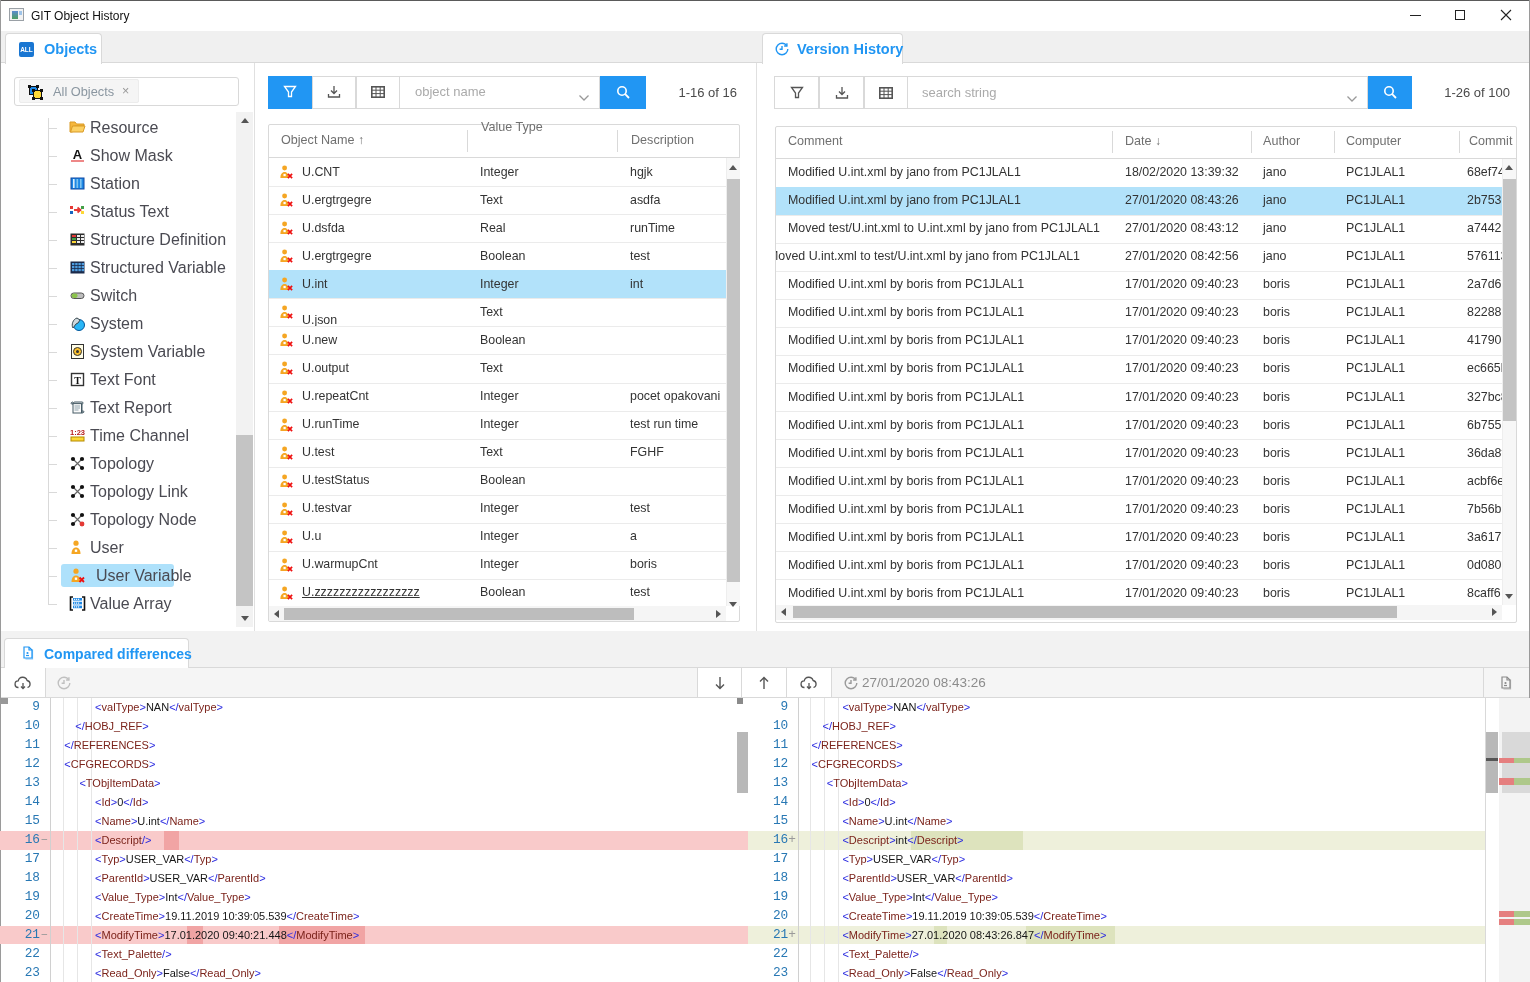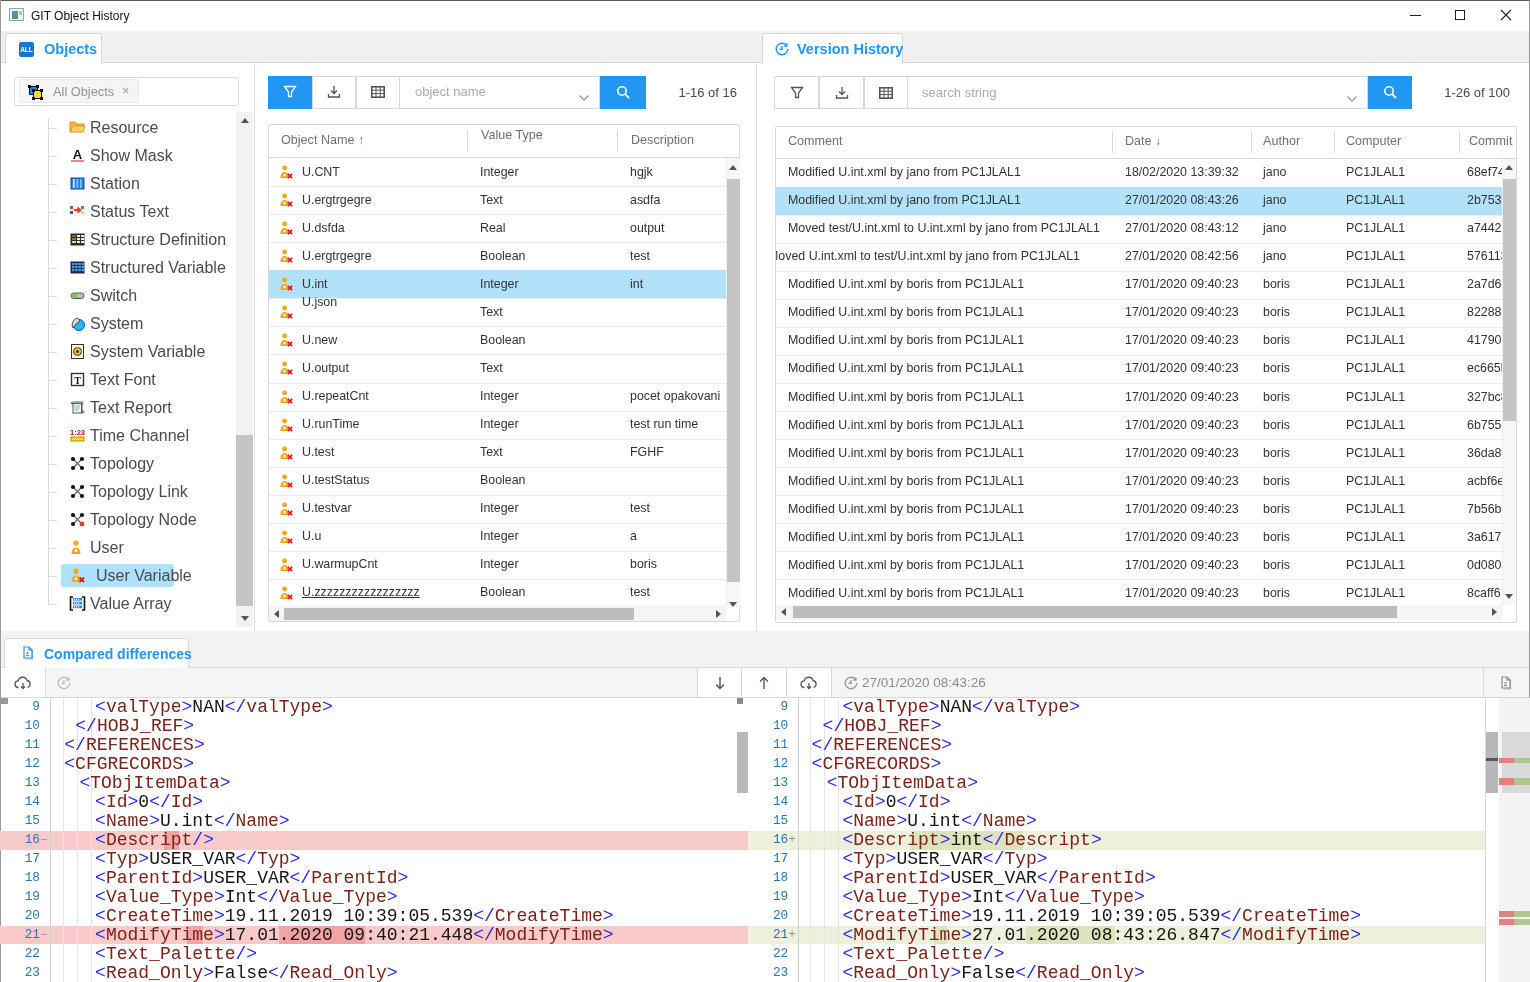--- a/index.html
+++ b/index.html
@@ -6,21 +6,21 @@
 .abs{position:absolute}
 .trlab{font-size:16px;color:#4a4a52;white-space:nowrap}
 .cell{font-size:12.4px;color:#333;white-space:nowrap}
 .hdr{font-size:12.6px;color:#707070;white-space:nowrap}
 .btn{position:absolute;background:#fff;border:1px solid #d9d9d9;display:flex;align-items:center;justify-content:center}
 .bluebtn{position:absolute;background:#2196f3;border:1px solid #2196f3;display:flex;align-items:center;justify-content:center}
 .tab{position:absolute;background:#fff;border:1px solid #d9d9d9;border-bottom:none;border-radius:4px 4px 0 0;display:flex;align-items:center}
 .tabtxt{color:#2196f3;font-size:14.5px;font-weight:700;white-space:nowrap}
 .ln{position:absolute;width:40px;text-align:right;font-family:"Liberation Mono",monospace;font-size:12.8px;line-height:18.94px;color:#2878b4}
 .sg{position:absolute;font-family:"Liberation Mono",monospace;font-size:12.8px;line-height:18.94px;color:#9a9a9a}
-.cl{position:absolute;font-family:Liberation Mono, monospace;font-size:18px;line-height:18.94px;white-space:pre}
+.cl{position:absolute;font-family:Liberation Sans, sans-serif;font-size:11px;line-height:18.94px;white-space:pre}
 .cl i{font-style:normal}
 i.b{color:#2a2ae0}i.m{color:#7b231b}i.k{color:#161616}
 .vsep{position:absolute;width:1px;background:#e0e0e0}
 .scroll-tri{position:absolute;display:flex;align-items:center;justify-content:center}
 </style></head><body>
 <div class="abs" style="left:0;top:0;width:1530px;height:31px;background:#fff;border-top:1px solid #5a5a5a"></div>
 <div class="abs" style="left:0;top:0;width:1px;height:982px;background:#9a9a9a"></div>
 <div class="abs" style="left:1529px;top:0;width:1px;height:982px;background:#9a9a9a"></div>
 <div class="abs" style="left:9px;top:8px;width:15px;height:13px;border:1px solid #9aa0a6;background:#f2f2f2">
     <div style="position:absolute;left:1.5px;top:1.5px;width:6px;height:8px;background:linear-gradient(#5b8bd0,#4d9e60)"></div>
@@ -263,21 +263,21 @@
     </svg></div>
 <div class="bluebtn" style="left:600px;top:75.5px;width:46px;height:33px">
     <svg width="17" height="17" viewBox="0 0 17 17">
       <circle cx="7" cy="7" r="4.2" stroke="#fff" stroke-width="1.6" fill="none"></circle>
       <path d="M10.2 10.2L14 14" stroke="#fff" stroke-width="1.8"></path>
     </svg>
   </div>
 <div class="abs" style="left:660px;top:85px;width:77px;text-align:right;font-size:13px;color:#4a4a4a">1-16 of 16</div>
 <div class="abs" style="left:268px;top:124px;width:472px;height:498px;border:1px solid #d9d9d9;border-radius:2px;background:#fff"></div>
 <div class="abs hdr" style="left:281px;top:133px">Object Name <span style="font-size:12px">↑</span></div>
-<div class="abs hdr" style="left:481px;top:128px">Value Type</div>
+<div class="abs hdr" style="left:481px;top:120px">Value Type</div>
 <div class="abs hdr" style="left:631px;top:133px">Description</div>
 <div class="abs" style="left:467px;top:130px;width:1px;height:22px;background:#d9d9d9"></div>
 <div class="abs" style="left:617px;top:130px;width:1px;height:22px;background:#d9d9d9"></div>
 <div class="abs" style="left:269px;top:157px;width:470px;height:1px;background:#d9d9d9"></div>
 <div class="abs" style="left:269px;top:158px;width:457px;height:448px;overflow:hidden">
     <div style="position:absolute;left:-269px;top:-158px">
 <div class="abs" style="left:278px;top:164.0px;width:16px;height:16px"><svg width="16" height="16" viewBox="0 0 17 17">
           <circle cx="7" cy="4.2" r="2.6" fill="#f5a623"></circle>
           <path d="M2.5 15c0-4 1.8-6.5 4.5-6.5S11.5 11 11.5 15z" fill="#f5a623"></path>
           <rect x="5.8" y="10.5" width="2.4" height="2.4" fill="#fff"></rect>
@@ -298,21 +298,21 @@
 <div class="abs cell" style="left:630px;top:192.6px">asdfa</div>
 <div class="abs" style="left:269px;top:214.1px;width:457px;height:1px;background:#ebebeb"></div>
 <div class="abs" style="left:278px;top:220.2px;width:16px;height:16px"><svg width="16" height="16" viewBox="0 0 17 17">
           <circle cx="7" cy="4.2" r="2.6" fill="#f5a623"></circle>
           <path d="M2.5 15c0-4 1.8-6.5 4.5-6.5S11.5 11 11.5 15z" fill="#f5a623"></path>
           <rect x="5.8" y="10.5" width="2.4" height="2.4" fill="#fff"></rect>
           <path d="M10.5 10.5l4.5 4.5M15 10.5L10.5 15" stroke="#e11" stroke-width="1.8"></path>
         </svg></div>
 <div class="abs cell" style="left:302px;top:220.7px;">U.dsfda</div>
 <div class="abs cell" style="left:480px;top:220.7px">Real</div>
-<div class="abs cell" style="left:630px;top:220.7px">output</div>
+<div class="abs cell" style="left:630px;top:220.7px">runTime</div>
 <div class="abs" style="left:269px;top:242.2px;width:457px;height:1px;background:#ebebeb"></div>
 <div class="abs" style="left:278px;top:248.2px;width:16px;height:16px"><svg width="16" height="16" viewBox="0 0 17 17">
           <circle cx="7" cy="4.2" r="2.6" fill="#f5a623"></circle>
           <path d="M2.5 15c0-4 1.8-6.5 4.5-6.5S11.5 11 11.5 15z" fill="#f5a623"></path>
           <rect x="5.8" y="10.5" width="2.4" height="2.4" fill="#fff"></rect>
           <path d="M10.5 10.5l4.5 4.5M15 10.5L10.5 15" stroke="#e11" stroke-width="1.8"></path>
         </svg></div>
 <div class="abs cell" style="left:302px;top:248.7px;">U.ergtrgegre</div>
 <div class="abs cell" style="left:480px;top:248.7px">Boolean</div>
 <div class="abs cell" style="left:630px;top:248.7px">test</div>
@@ -327,21 +327,21 @@
 <div class="abs cell" style="left:302px;top:276.8px;">U.int</div>
 <div class="abs cell" style="left:480px;top:276.8px">Integer</div>
 <div class="abs cell" style="left:630px;top:276.8px">int</div>
 <div class="abs" style="left:269px;top:298.3px;width:457px;height:1px;background:#ebebeb"></div>
 <div class="abs" style="left:278px;top:304.3px;width:16px;height:16px"><svg width="16" height="16" viewBox="0 0 17 17">
           <circle cx="7" cy="4.2" r="2.6" fill="#f5a623"></circle>
           <path d="M2.5 15c0-4 1.8-6.5 4.5-6.5S11.5 11 11.5 15z" fill="#f5a623"></path>
           <rect x="5.8" y="10.5" width="2.4" height="2.4" fill="#fff"></rect>
           <path d="M10.5 10.5l4.5 4.5M15 10.5L10.5 15" stroke="#e11" stroke-width="1.8"></path>
         </svg></div>
-<div class="abs cell" style="left:302px;top:295px;text-align:center;">U.json</div>
+<div class="abs cell" style="left:302px;top:313px;text-align:center;">U.json</div>
 <div class="abs cell" style="left:480px;top:304.8px">Text</div>
 <div class="abs" style="left:269px;top:326.4px;width:457px;height:1px;background:#ebebeb"></div>
 <div class="abs" style="left:278px;top:332.4px;width:16px;height:16px"><svg width="16" height="16" viewBox="0 0 17 17">
           <circle cx="7" cy="4.2" r="2.6" fill="#f5a623"></circle>
           <path d="M2.5 15c0-4 1.8-6.5 4.5-6.5S11.5 11 11.5 15z" fill="#f5a623"></path>
           <rect x="5.8" y="10.5" width="2.4" height="2.4" fill="#fff"></rect>
           <path d="M10.5 10.5l4.5 4.5M15 10.5L10.5 15" stroke="#e11" stroke-width="1.8"></path>
         </svg></div>
 <div class="abs cell" style="left:302px;top:332.9px;">U.new</div>
 <div class="abs cell" style="left:480px;top:332.9px">Boolean</div>

